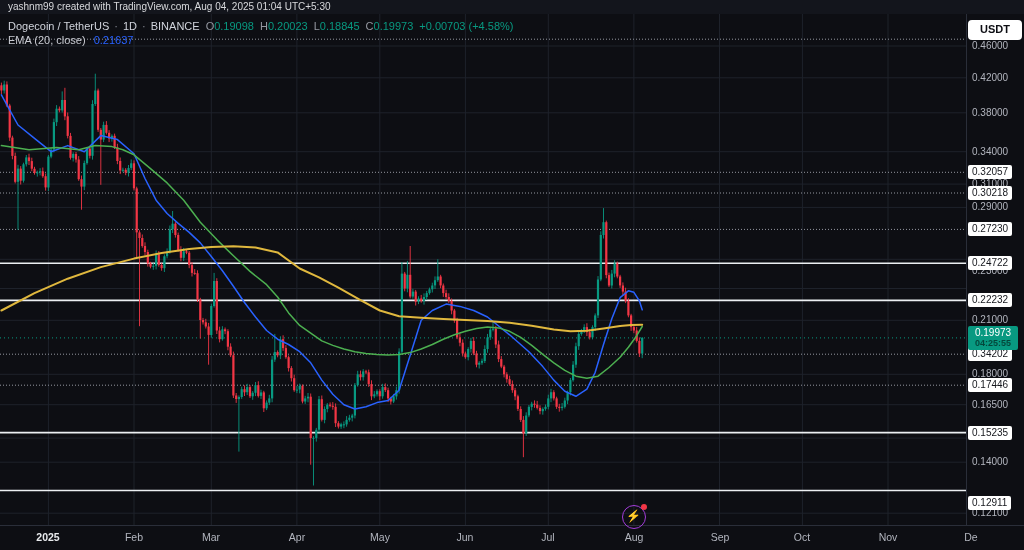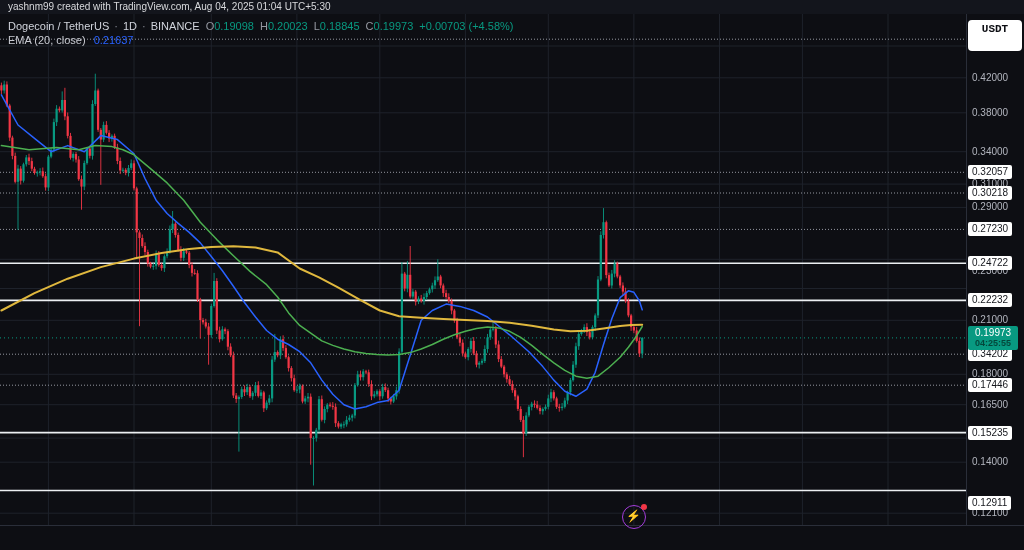--- a/index.html
+++ b/index.html
@@ -17,22 +17,22 @@
   .price-axis{position:absolute;top:0;left:966px;width:58px;height:525px;z-index:4;}
   .axis-sep-v{position:absolute;top:14px;left:966px;width:1px;height:511px;background:#2a2e39;z-index:3;}
   .axis-sep-h{position:absolute;top:525px;left:0;width:1024px;height:1px;background:#2a2e39;z-index:3;}
   .grid-label{position:absolute;left:6px;color:#b2b5be;font-size:10px;height:14px;line-height:14px;}
   .level-label{position:absolute;left:2px;background:#ffffff;color:#14161c;font-size:10px;height:14px;
     line-height:14px;padding:0 4px;border-radius:2px;z-index:5;}
   .last-price{position:absolute;left:2px;width:46px;background:#089981;color:#fff;border-radius:2px;
     text-align:center;z-index:6;padding:1px 2px;}
   .last-price .lp1{font-size:10px;line-height:11px;}
   .last-price .lp2{font-size:9px;line-height:11px;color:rgba(0,0,0,0.55);font-weight:700;}
-  .usdt-btn{position:absolute;top:20px;left:968px;width:54px;height:31px;background:#fff;color:#0d0e13;
-    font-size:11px;font-weight:700;text-align:center;line-height:19px;border-radius:4px;z-index:7;cursor:pointer;font-family:Liberation Mono, monospace;}
+  .usdt-btn{position:absolute;top:20px;left:968px;width:54px;height:20px;background:#fff;color:#0d0e13;
+    font-size:11px;font-weight:700;text-align:center;line-height:19px;border-radius:4px;z-index:7;cursor:pointer;}
   .time-axis{position:absolute;top:525px;left:0;width:1024px;height:25px;z-index:4;}
   .time-label{position:absolute;top:6px;transform:translateX(-50%);color:#b2b5be;font-size:10.5px;}
   .time-label.bold{color:#e8eaed;font-weight:700;}
   .tv-logo{position:absolute;top:505px;left:622px;width:24px;height:24px;border:1.5px solid #a43ddb;
     border-radius:50%;box-sizing:border-box;z-index:3;text-align:center;line-height:20px;font-size:12px;
     color:#b65ce4;cursor:pointer;}
   .tv-logo .dot{position:absolute;top:-2px;right:-2px;width:6px;height:6px;border-radius:50%;background:#f23645;}
 </style>
 </head>
 <body>
@@ -611,15 +611,29 @@
       <div class="level-label" style="top: 378px;">0.17446</div>
       <div class="level-label" style="top: 426px;">0.15235</div>
       <div class="level-label" style="top: 496px;">0.12911</div>
       <div class="last-price" style="top: 326px; background: rgb(8, 153, 129);">
         <div class="lp1">0.19973</div>
         <div class="lp2">04:25:55</div>
       </div>
     </div>
   <div class="usdt-btn">USDT</div>
 
+  <div class="time-axis" id="timeAxis">
+      <div class="time-label bold" style="left: 48px;">2025</div>
+      <div class="time-label" style="left: 134px;">Feb</div>
+      <div class="time-label" style="left: 211px;">Mar</div>
+      <div class="time-label" style="left: 297px;">Apr</div>
+      <div class="time-label" style="left: 380px;">May</div>
+      <div class="time-label" style="left: 465px;">Jun</div>
+      <div class="time-label" style="left: 548px;">Jul</div>
+      <div class="time-label" style="left: 634px;">Aug</div>
+      <div class="time-label" style="left: 720px;">Sep</div>
+      <div class="time-label" style="left: 802px;">Oct</div>
+      <div class="time-label" style="left: 888px;">Nov</div>
+      <div class="time-label" style="left: 971px;">De</div>
+    </div>
 
   <div class="tv-logo">⚡<span class="dot"></span></div>
 </div>
 
 </body></html>

